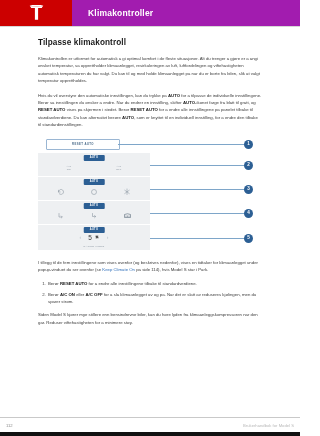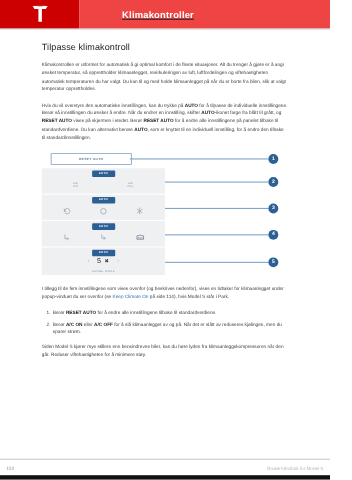--- a/index.html
+++ b/index.html
@@ -6,27 +6,27 @@
   body{
     width:300px;height:436px;overflow:hidden;background:#fff;
     font-family:"Liberation Sans",sans-serif;color:#2b2b2b;
   }
   .page{position:relative;width:300px;height:436px;display:flex;flex-direction:column;}
 
   
   .header{height:26px;display:flex;align-items:stretch;flex:0 0 auto;}
   .logo-block{width:72px;background:#cc0000;display:flex;align-items:center;justify-content:center;}
   .logo-block svg{display:block;}
-  .header-bar{flex:1;background:#ef4444;display:flex;align-items:center;padding-left:39px;text-decoration:underline;}
+  .header-bar{flex:1;background:#a21caf;display:flex;align-items:center;padding-left:16px;}
   .header-title{color:#ffffff;font-size:8.5px;font-weight:bold;letter-spacing:.2px;}
   .header-rule{height:1px;background:#d7d7d7;flex:0 0 auto;}
 
   
   .content{flex:1;padding:11px 38px 0 38px;position:relative;}
-  h1.sect-title{font-size:8.2px;font-weight:normal;margin:0 0 8px 0;color:#1a1a1a;letter-spacing:.1px;}
+  h1.sect-title{font-size:8.2px;font-weight:bold;margin:0 0 8px 0;color:#1a1a1a;letter-spacing:.1px;}
   p.body{font-size:4.3px;line-height:1.72;margin:0 0 7px 0;color:#3a3a3a;text-align:left;}
   p.body b{font-weight:bold;color:#1a1a1a;}
   a.xref{color:#2f6fba;text-decoration:none;}
 
   
   .figure{position:relative;width:224px;height:115px;margin:2px 0 8px 0;}
   .panels{position:absolute;left:0;top:0;width:112px;height:115px;}
   .prow{position:relative;width:112px;margin-bottom:1px;background:#eef0f2;}
   .prow.r1{height:16px;background:#ffffff;}
   .prow.r2{height:23px;}

